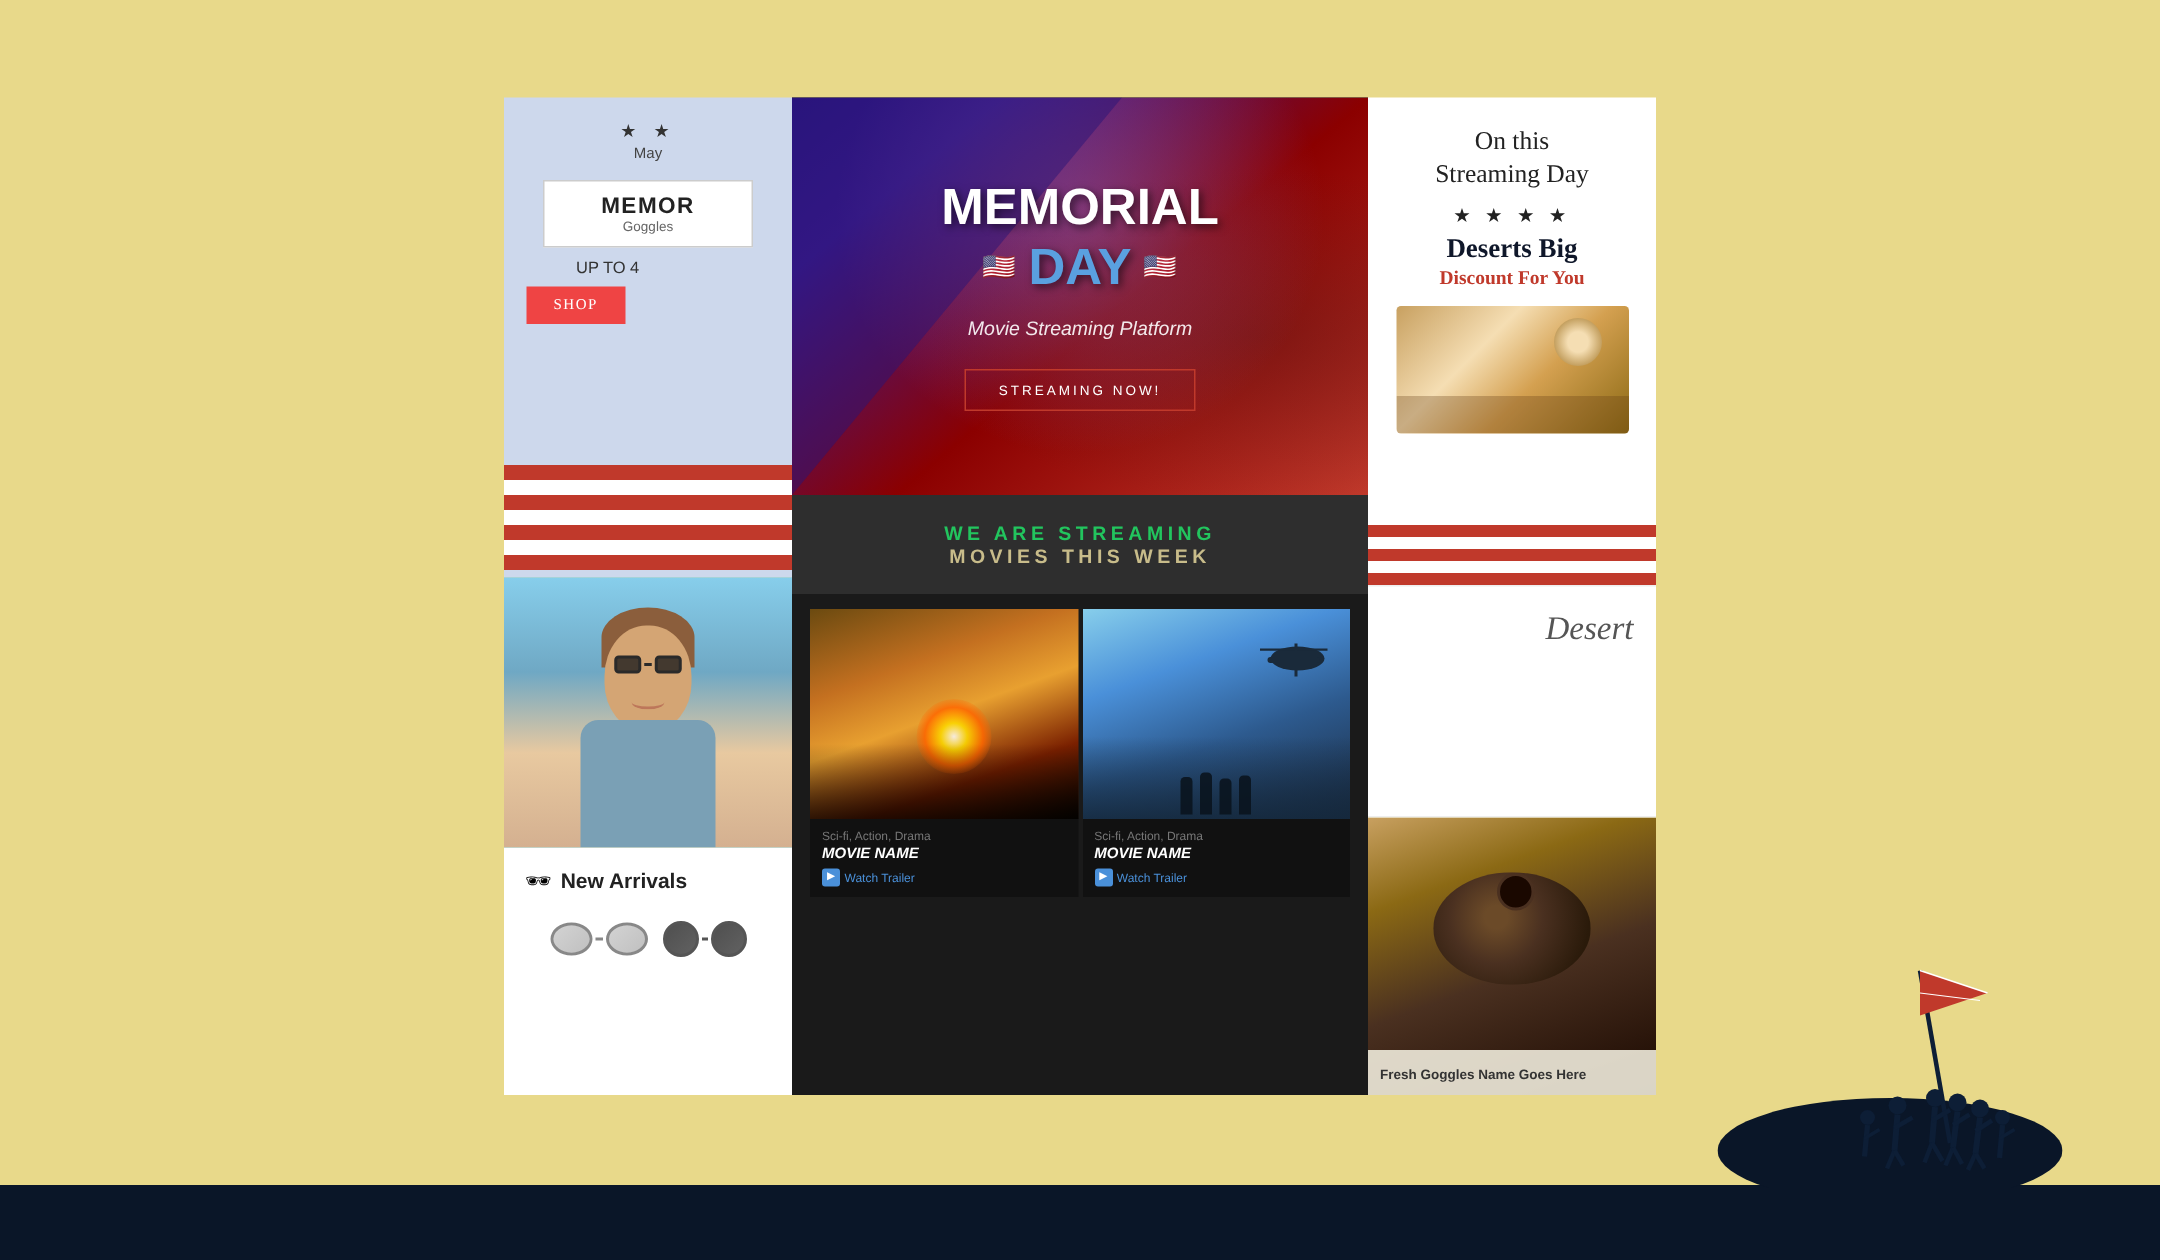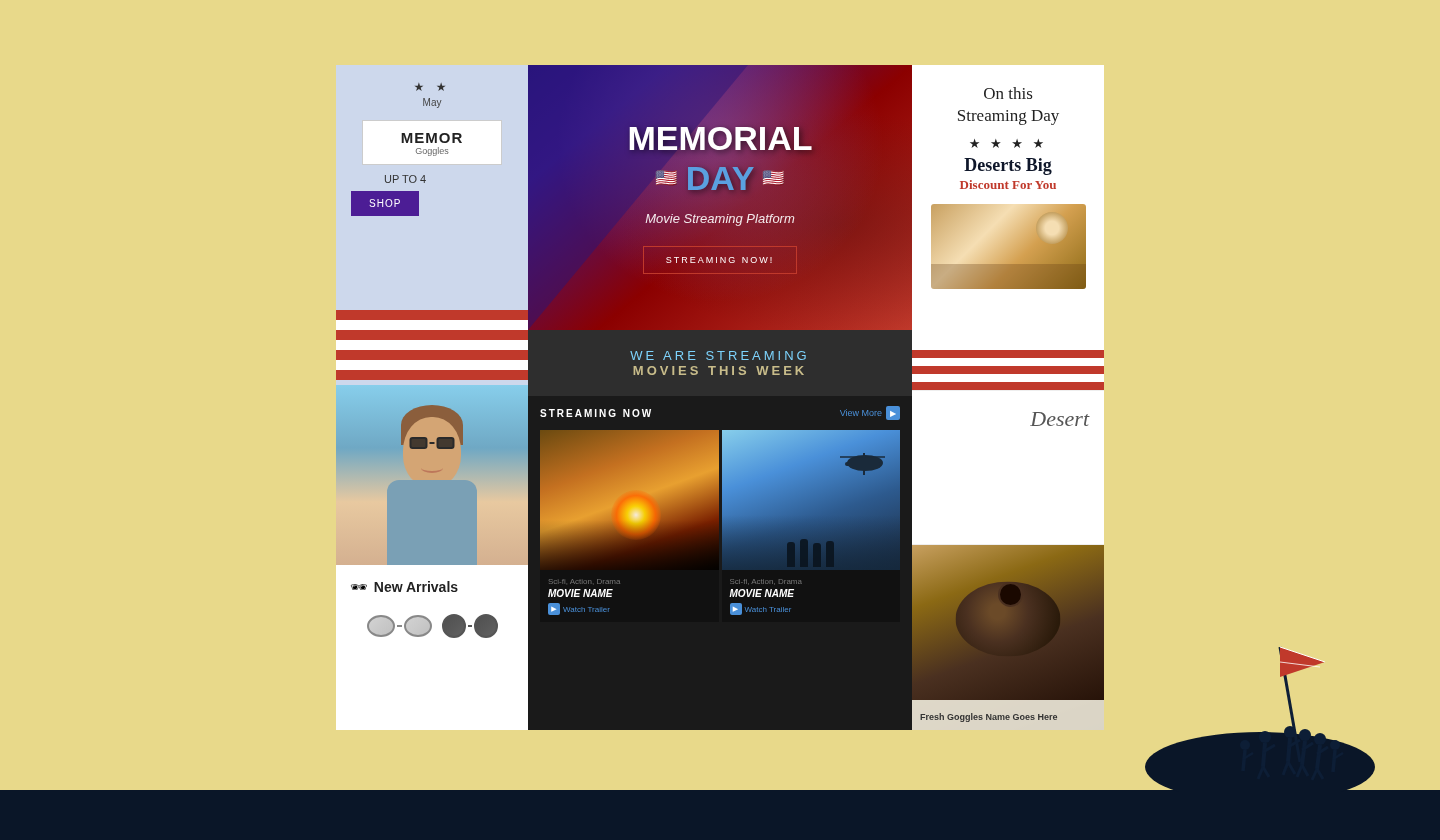--- a/index.html
+++ b/index.html
@@ -24,21 +24,21 @@
     <div style="background:#cdd8ec;flex:0 0 320px;position:relative;overflow:hidden;padding:15px;display:flex;flex-direction:column;align-items:center;">
       <div style="font-size:12px;color:#333;letter-spacing:4px;margin-bottom:3px;">
         <span>★ ★</span>
       </div>
       <div style="font-size:10px;color:#444;margin-bottom:12px;">May</div>
       <div style="background:white;border:1px solid #ccc;padding:8px 10px;width:140px;text-align:center;margin-bottom:8px;">
         <div style="font-size:15px;font-weight:bold;color:#222;letter-spacing:1px;">MEMOR</div>
         <div style="font-size:9px;color:#666;">Goggles</div>
       </div>
       <div style="font-size:11px;color:#333;align-self:flex-start;margin-bottom:6px;padding-left:33px;">UP TO 4</div>
-      <button style="background:#4c1d95;color:white;border:none;padding:7px 18px;font-size:10px;letter-spacing:1px;cursor:pointer;align-self:flex-start;">SHOP</button>
+      <button style="background:#ef4444;color:white;border:none;padding:7px 18px;font-size:10px;letter-spacing:1px;cursor:pointer;align-self:flex-start;font-family:Liberation Serif, serif;">SHOP</button>
 
       <div style="position:absolute;bottom:0;left:0;right:0;height:75px;">
         <svg viewBox="0 0 192 75" width="192" height="75" xmlns="http://www.w3.org/2000/svg">
           <rect y="0" width="192" height="10" fill="#c0392b"></rect>
           <rect y="10" width="192" height="10" fill="white"></rect>
           <rect y="20" width="192" height="10" fill="#c0392b"></rect>
           <rect y="30" width="192" height="10" fill="white"></rect>
           <rect y="40" width="192" height="10" fill="#c0392b"></rect>
           <rect y="50" width="192" height="10" fill="white"></rect>
           <rect y="60" width="192" height="10" fill="#c0392b"></rect>
@@ -106,32 +106,25 @@
           <span style="font-size:18px;">🇺🇸</span>
           <span style="font-size:34px;font-weight:900;color:#5aa0e0;text-transform:uppercase;text-shadow:2px 2px 6px rgba(0,0,0,0.6);">DAY</span>
           <span style="font-size:18px;">🇺🇸</span>
         </div>
         <div style="font-size:13px;color:rgba(255,255,255,0.9);font-style:italic;margin:8px 0 18px;line-height:1.4;">Movie Streaming Platform</div>
         <button style="background:transparent;border:1.5px solid #c0392b;color:white;padding:8px 22px;font-size:9px;letter-spacing:2px;cursor:pointer;text-transform:uppercase;">STREAMING NOW!</button>
       </div>
     </div>
 
     <div style="background:#2e2e2e;padding:18px;text-align:center;">
-      <div style="color:#7dd3fc;font-size:13px;font-weight:400;letter-spacing:3px;text-transform:uppercase;">WE ARE STREAMING</div>
+      <div style="color:#22c55e;font-size:13px;font-weight:700;letter-spacing:3px;text-transform:uppercase;">WE ARE STREAMING</div>
       <div style="color:#c8bc8a;font-size:13px;font-weight:700;letter-spacing:3px;text-transform:uppercase;">MOVIES THIS WEEK</div>
     </div>
 
     <div style="flex:1;background:#1a1a1a;padding:10px 12px;">
-      <div style="display:flex;justify-content:space-between;align-items:center;margin-bottom:10px;">
-        <span style="color:white;font-size:10px;font-weight:700;letter-spacing:2px;">STREAMING NOW</span>
-        <span style="color:#4a90d9;font-size:9px;cursor:pointer;display:flex;align-items:center;gap:4px;">
-          <span>View More</span>
-          <span style="display:inline-block;width:14px;height:14px;background:#4a90d9;border-radius:2px;font-size:8px;color:white;display:flex;align-items:center;justify-content:center;">▶</span>
-        </span>
-      </div>
 
       <div style="display:grid;grid-template-columns:1fr 1fr;gap:3px;">
 
         <div>
           <div style="height:140px;background:linear-gradient(160deg,#6b4a10 0%,#c47020 30%,#e8a030 50%,#7a2000 75%,#0a0500 100%);position:relative;overflow:hidden;">
 
             <div style="position:absolute;bottom:30px;left:40%;width:50px;height:50px;background:radial-gradient(circle,white 0%,#ffdd00 25%,#ff6600 55%,transparent 75%);border-radius:50%;opacity:0.85;"></div>
 
             <div style="position:absolute;bottom:0;left:0;right:0;height:50px;background:linear-gradient(to top,rgba(0,0,0,0.7) 0%,transparent 100%);"></div>
           </div>

